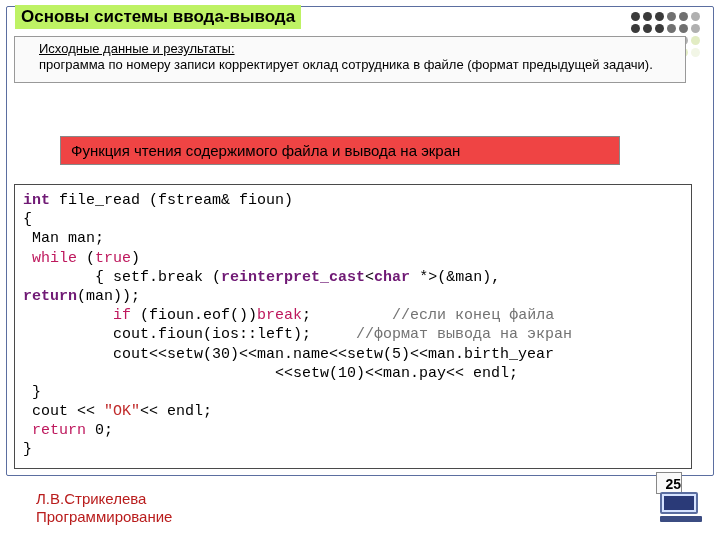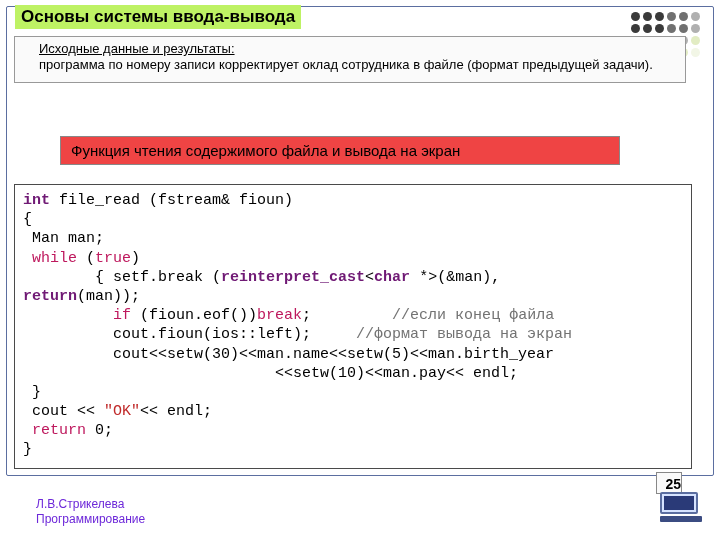--- a/index.html
+++ b/index.html
@@ -106,22 +106,22 @@
   }
   .computer-icon .base {
     width: 42px; height: 6px;
     background: #3b4c82;
     margin-top: 2px;
     border-radius: 1px;
   }
   .footer {
     position: absolute;
     left: 36px; bottom: 14px;
-    font-size: 12px;
-    color: #6d28d9;
+    font-size: 15px;
+    color: #b91c1c;
     line-height: 1.2;
   }
 </style>
 </head>
 <body>
 
 <div class="slide-border">
   <div class="header-bar">
     <span class="header-title">Основы системы ввода-вывода</span>
   </div>

